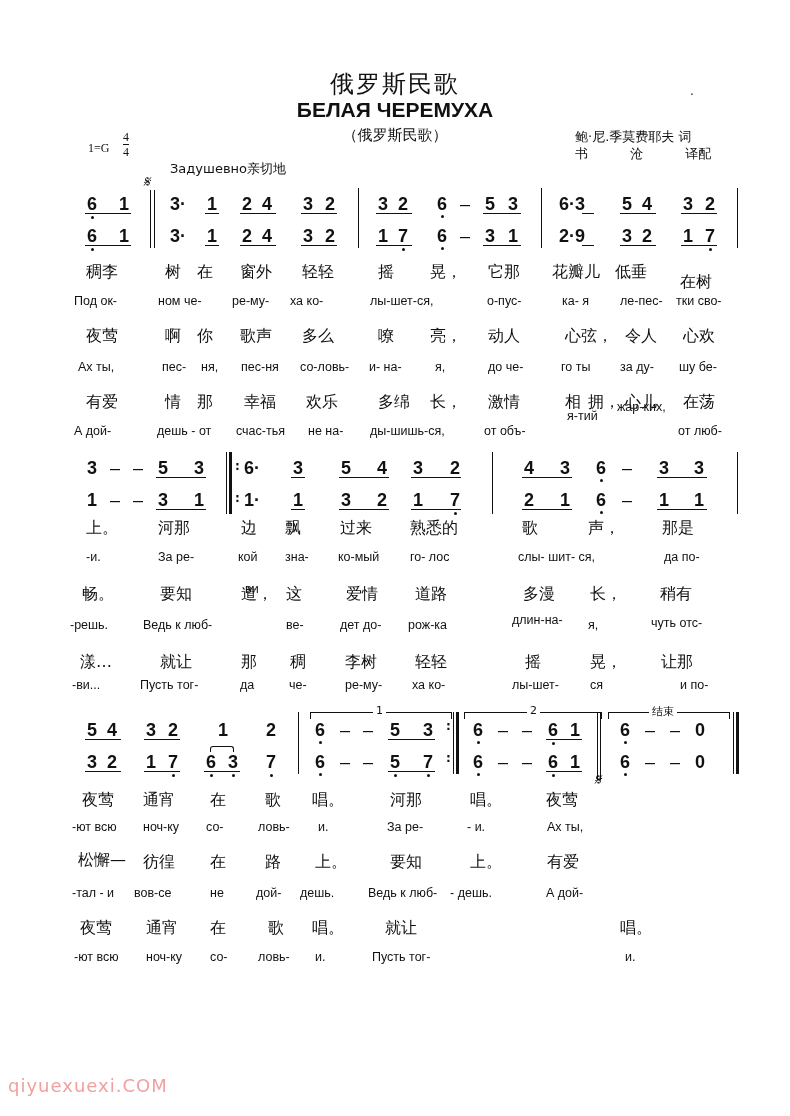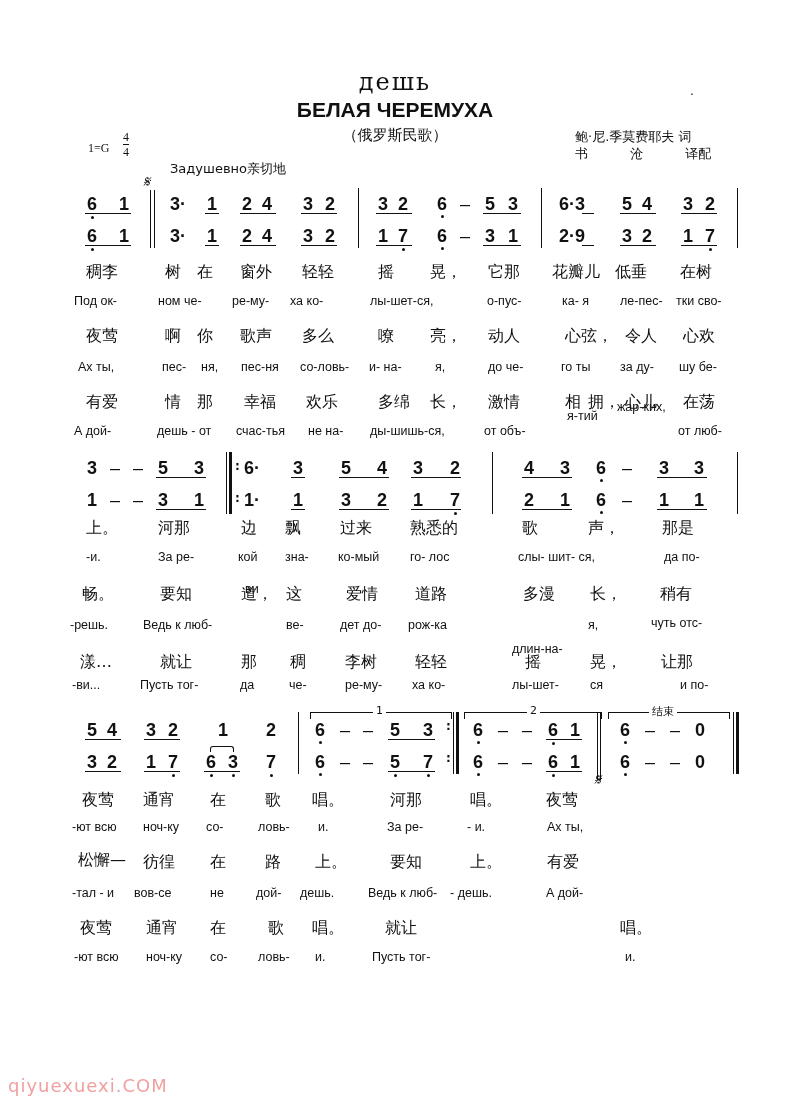--- a/index.html
+++ b/index.html
@@ -33,21 +33,21 @@
   .volta { position:absolute; border-top:1px solid #111; height:6px; }
   .volta .vl { position:absolute; top:-9px; font-size:11px; background:#fff; padding:0 3px; }
   .segno { position:absolute; font-family:"DejaVu Serif", serif; font-size:16px; font-style:italic; }
   .watermark { left:8px; top:1075px; font-size:18px; color:#f0a0a0; letter-spacing:1px;
                font-family:"DejaVu Sans", sans-serif; }
   .tie { position:absolute; border:1.5px solid #111; border-bottom:none; height:5px; border-radius:3px 3px 0 0; }
 </style>
 </head>
 <body>
 
-<div class="abs title-cn">дешь</div>
+<div class="abs title-cn">俄罗斯民歌</div>
 <div class="abs title-ru">БЕЛАЯ ЧЕРЕМУХА</div>
 <div class="abs subtitle">（俄罗斯民歌）</div>
 <div class="abs dot-mark">.</div>
 <div class="abs key">1=G</div>
 <div class="abs timesig">
   <div>4</div>
   <div class="frac">4</div>
 </div>
 <div class="abs tempo">Задушевно亲切地</div>
 <div class="abs credits">
@@ -141,21 +141,21 @@
   <div class="lyr-cn" style="left:86px;top:262px">稠李</div>
   <div class="lyr-cn" style="left:165px;top:262px">树</div>
   <div class="lyr-cn" style="left:197px;top:262px">在</div>
   <div class="lyr-cn" style="left:240px;top:262px">窗外</div>
   <div class="lyr-cn" style="left:302px;top:262px">轻轻</div>
   <div class="lyr-cn" style="left:378px;top:262px">摇</div>
   <div class="lyr-cn" style="left:430px;top:262px">晃，</div>
   <div class="lyr-cn" style="left:488px;top:262px">它那</div>
   <div class="lyr-cn" style="left:552px;top:262px">花瓣儿</div>
   <div class="lyr-cn" style="left:615px;top:262px">低垂</div>
-  <div class="lyr-cn" style="left:680px;top:262px">在树</div>
+  <div class="lyr-cn" style="left:680px;top:272px">在树</div>
 
   <div class="lyr-ru" style="left:74px;top:294px">Под ок-</div>
   <div class="lyr-ru" style="left:158px;top:294px">ном че-</div>
   <div class="lyr-ru" style="left:232px;top:294px">ре-му-</div>
   <div class="lyr-ru" style="left:290px;top:294px">ха ко-</div>
   <div class="lyr-ru" style="left:370px;top:294px">лы-шет-ся,</div>
   <div class="lyr-ru" style="left:487px;top:294px">о-пус-</div>
   <div class="lyr-ru" style="left:562px;top:294px">ка- я</div>
   <div class="lyr-ru" style="left:620px;top:294px">ле-пес-</div>
   <div class="lyr-ru" style="left:676px;top:294px">тки сво-</div>
@@ -295,21 +295,21 @@
   <div class="lyr-cn" style="left:523px;top:584px">多漫</div>
   <div class="lyr-cn" style="left:590px;top:584px">长，</div>
   <div class="lyr-cn" style="left:660px;top:584px">稍有</div>
 
   <div class="lyr-ru" style="left:70px;top:618px">-решь.</div>
   <div class="lyr-ru" style="left:143px;top:618px">Ведь к люб-</div>
   <div class="lyr-ru" style="left:245px;top:582px">ви</div>
   <div class="lyr-ru" style="left:286px;top:618px">ве-</div>
   <div class="lyr-ru" style="left:340px;top:618px">дет до-</div>
   <div class="lyr-ru" style="left:408px;top:618px">рож-ка</div>
-  <div class="lyr-ru" style="left:512px;top:642px">длин-на-</div>
+  <div class="lyr-ru" style="left:512px;top:613px">длин-на-</div>
   <div class="lyr-ru" style="left:588px;top:618px">я,</div>
   <div class="lyr-ru" style="left:651px;top:616px">чуть отс-</div>
 
   <div class="lyr-cn" style="left:80px;top:652px">漾…</div>
   <div class="lyr-cn" style="left:160px;top:652px">就让</div>
   <div class="lyr-cn" style="left:241px;top:652px">那</div>
   <div class="lyr-cn" style="left:290px;top:652px">稠</div>
   <div class="lyr-cn" style="left:345px;top:652px">李树</div>
   <div class="lyr-cn" style="left:415px;top:652px">轻轻</div>
   <div class="lyr-cn" style="left:525px;top:652px">摇</div>

